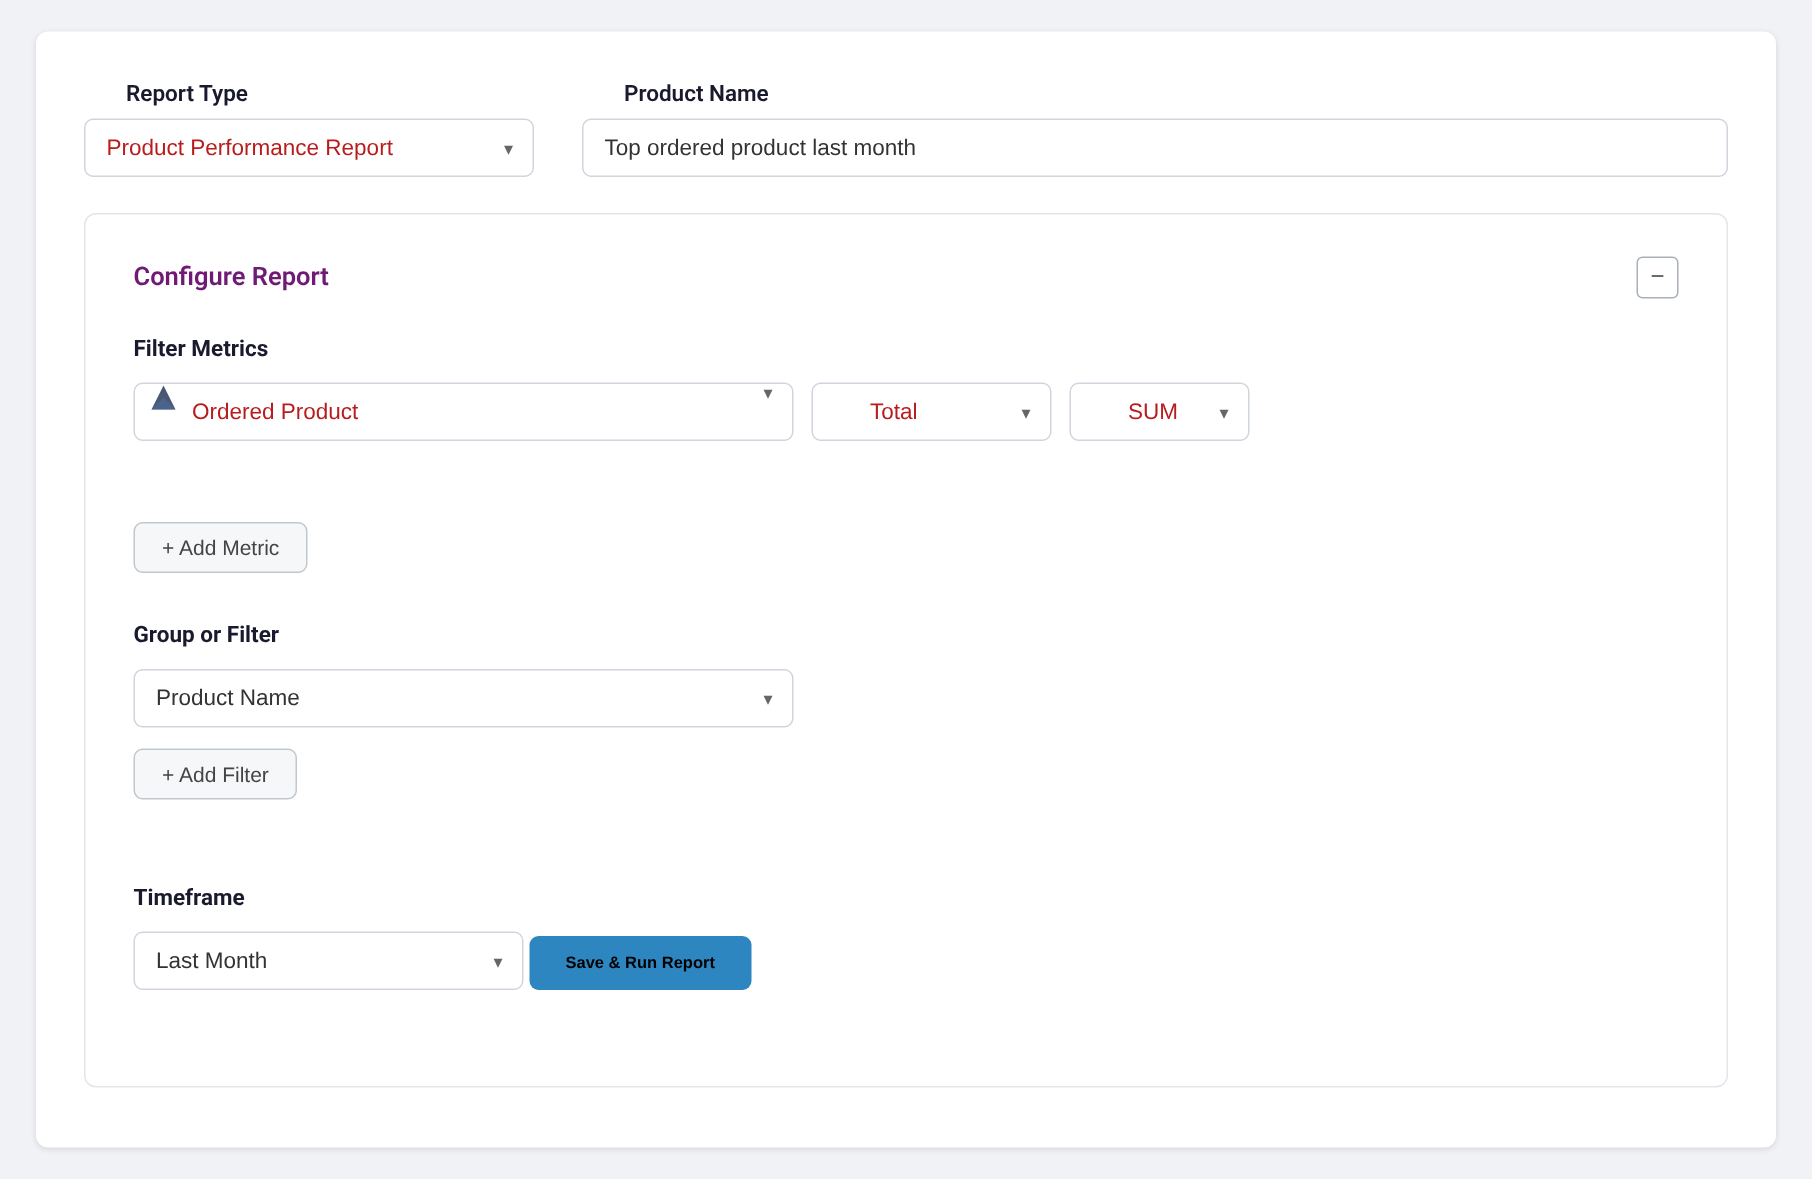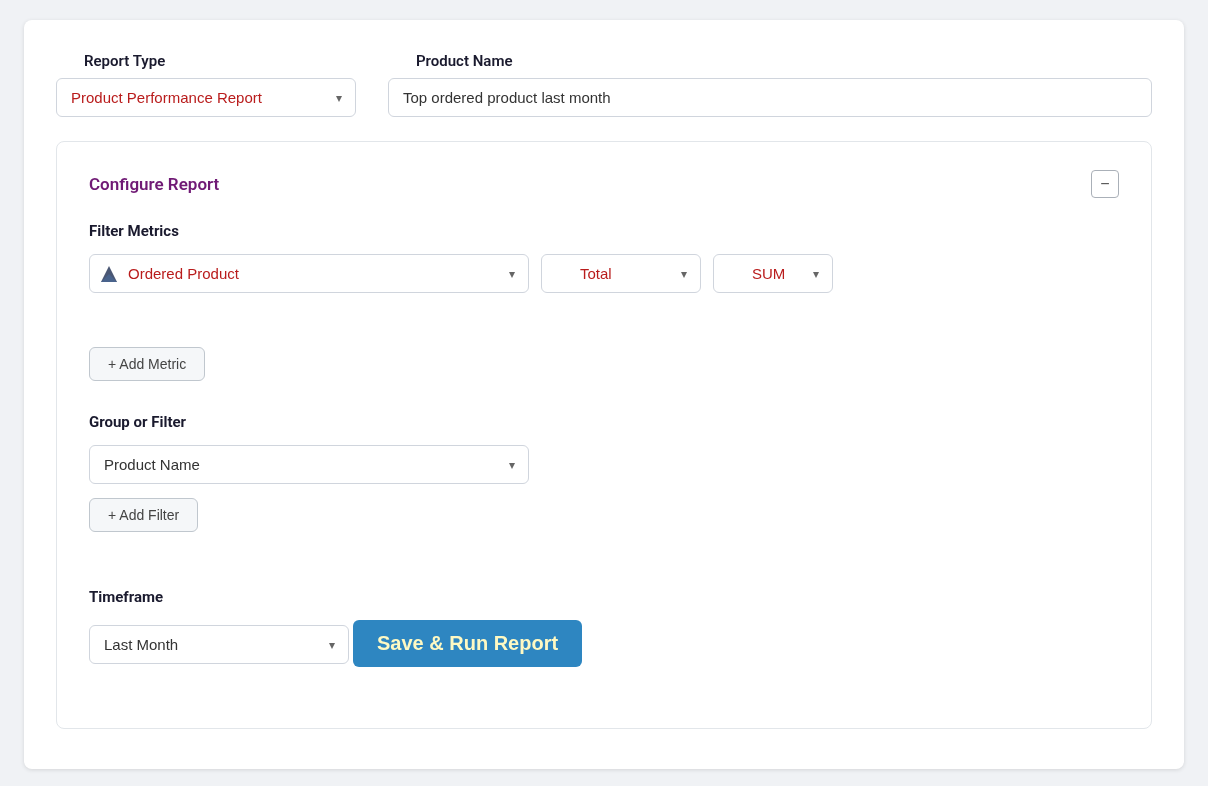--- a/index.html
+++ b/index.html
@@ -139,21 +139,21 @@
     .metrics-row {
       display: flex;
       gap: 12px;
       align-items: center;
       margin-bottom: 14px;
     }
 
     .metric-select-wrapper {
       position: relative;
       display: inline-flex;
-      align-items: center;
+      align-items: flex-start;
     }
 
     .metric-icon {
       position: absolute;
       left: 10px;
       pointer-events: none;
       display: flex;
       align-items: center;
     }
 
@@ -220,24 +220,24 @@
       display: inline-flex;
       align-items: center;
       margin-bottom: 28px;
     }
 
     .save-run-btn {
       display: inline-flex;
       align-items: center;
       padding: 12px 24px;
       background: #2e86c1;
-      color: #fef9c3;
+      color: #000000;
       border: none;
       border-radius: 6px;
-      font-size: 20px;
+      font-size: 11px;
       font-weight: 700;
       cursor: pointer;
     }
 
     .section-block {
       margin-bottom: 4px;
     }
   </style>
 </head>
 <body>

